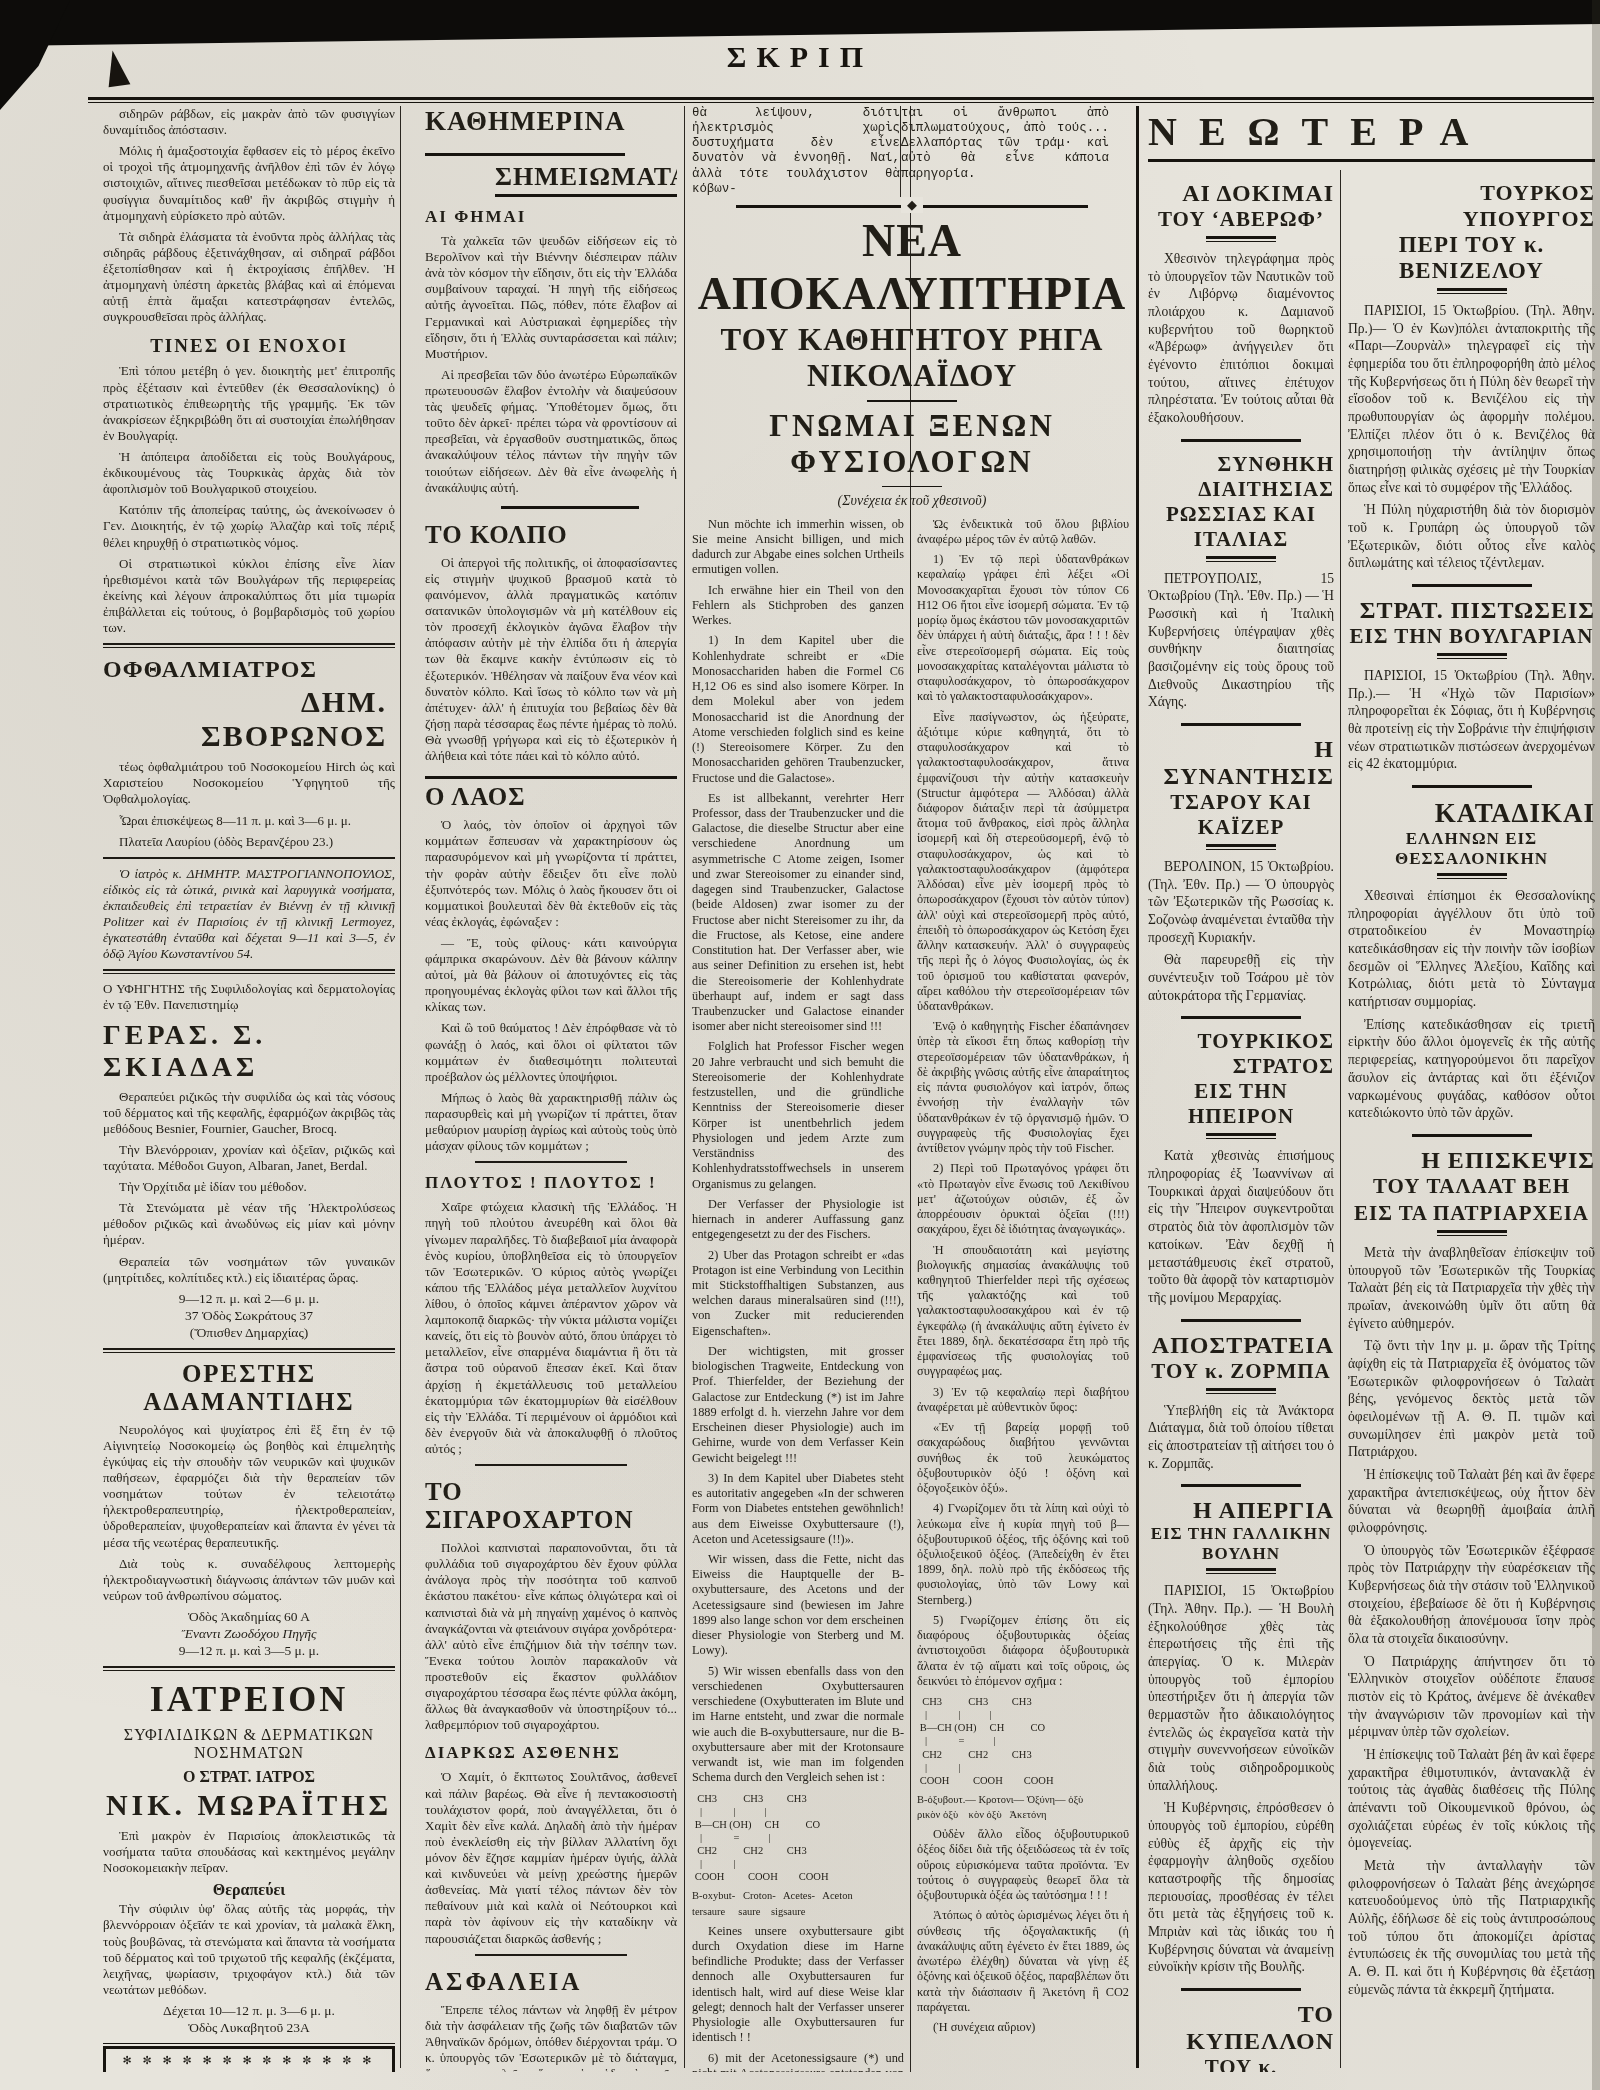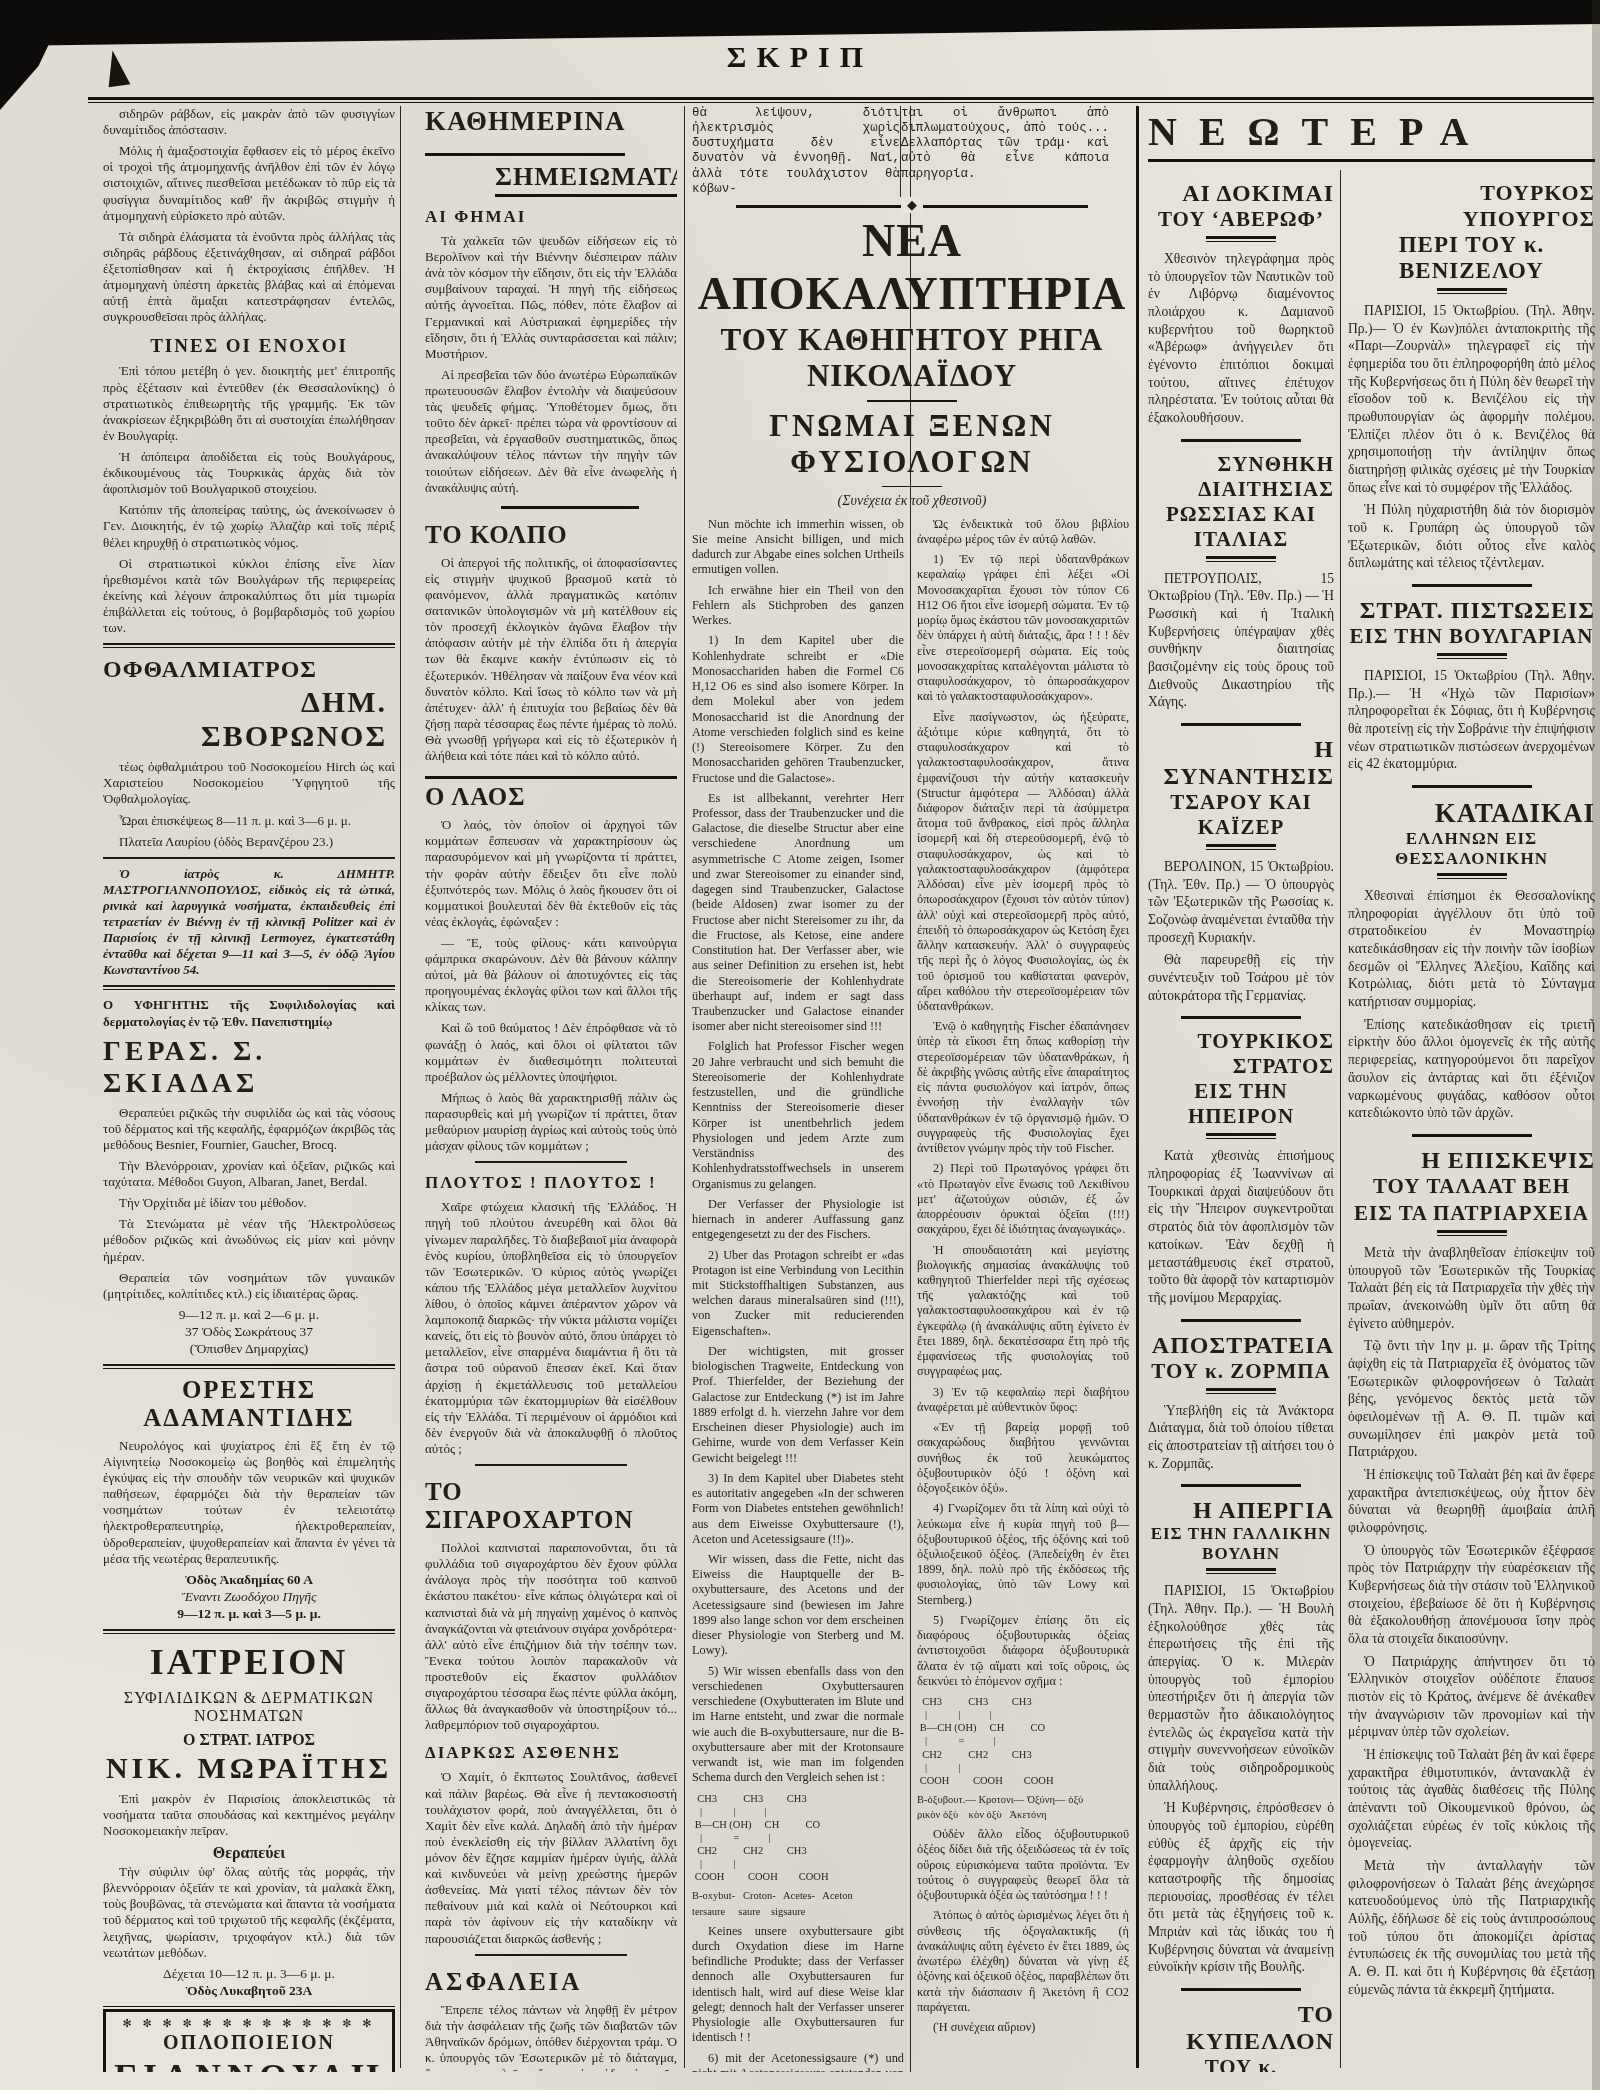--- a/index.html
+++ b/index.html
@@ -57,21 +57,21 @@
   .nt-rule{border-top:3px solid #17140f;border-bottom:1px solid #17140f;height:2px;width:70px;margin:4px auto 8px;}
   .sec-cut{border-top:3px solid #17140f;width:120px;margin:12px auto 2px;}
   
   .ad-kicker{font-size:24px;font-weight:bold;letter-spacing:1px;margin:8px 0 0;}
   .ad-name{font-size:30px;font-weight:bold;letter-spacing:2px;text-align:right;margin:2px 8px 6px;}
   .ad-name-c{font-size:28px;font-weight:bold;letter-spacing:2px;text-align:center;margin:2px 0 6px;}
   .ad-line-c{font-size:16px;font-weight:bold;text-align:center;margin:2px 0;}
   .ad-big-c{font-size:34px;font-weight:bold;letter-spacing:3px;text-align:center;margin:2px 0 4px;}
   .ad-mid-c{font-size:15px;font-weight:normal;text-align:center;letter-spacing:1px;margin:6px;}
   .center13{font-size:13.5px;text-align:center;margin:1px 0;}
-  .bold-lead{font-weight:bold;}
+  .bold-lead{font-weight:normal;}
   .giannouli{border:3px solid #17140f;outline:1px solid #17140f;outline-offset:2px;padding:6px 8px;margin:10px 0;position:relative;}
   .giannouli .stars{font-size:11px;letter-spacing:4px;text-align:center;color:#17140f;line-height:1;}
   .g-name{font-size:36px;font-weight:bold;letter-spacing:6px;text-align:center;margin:0 0 4px;}
   .g-line{font-size:20px;font-weight:bold;letter-spacing:2px;text-align:center;margin:2px 0;}
 </style>
 </head>
 <body>
 
 <div id="page">
   <div class="top-band"></div>
@@ -121,20 +121,21 @@
         <p class="para">Τὰ Στενώματα μὲ νέαν τῆς Ἠλεκτρολύσεως μέθοδον ριζικῶς καὶ ἀνωδύνως εἰς μίαν καὶ μόνην ἡμέραν.</p>
         <p class="para">Θεραπεία τῶν νοσημάτων τῶν γυναικῶν (μητρίτιδες, κολπίτιδες κτλ.) εἰς ἰδιαιτέρας ὥρας.</p>
       </div>
     <div class="center13">9—12 π. μ. καὶ 2—6 μ. μ.</div>
     <div class="center13">37 Ὁδὸς Σωκράτους 37</div>
     <div class="center13">(Ὄπισθεν Δημαρχίας)</div>
     <div class="cut dbl"></div>
     <div class="ad-name-c" style="font-size:25px">ΟΡΕΣΤΗΣ ΑΔΑΜΑΝΤΙΔΗΣ</div>
     <div>
         <p class="para">Νευρολόγος καὶ ψυχίατρος ἐπὶ ἓξ ἔτη ἐν τῷ Αἰγινητείῳ Νοσοκομείῳ ὡς βοηθὸς καὶ ἐπιμελητὴς ἐγκύψας εἰς τὴν σπουδὴν τῶν νευρικῶν καὶ ψυχικῶν παθήσεων, ἐφαρμόζει διὰ τὴν θεραπείαν τῶν νοσημάτων τούτων ἐν τελειοτάτῳ ἠλεκτροθεραπευτηρίῳ, ἠλεκτροθεραπείαν, ὑδροθεραπείαν, ψυχοθεραπείαν καὶ ἅπαντα ἐν γένει τὰ μέσα τῆς νεωτέρας θεραπευτικῆς.</p>
+        <p class="para">Διὰ τοὺς κ. συναδέλφους λεπτομερὴς ἠλεκτροδιαγνωστικὴ διάγνωσις ἁπάντων τῶν μυῶν καὶ νεύρων τοῦ ἀνθρωπίνου σώματος.</p>
       </div>
     <div class="center13 bold-lead">Ὁδὸς Ἀκαδημίας 60 Α</div>
     <div class="center13" style="font-style:italic">Ἔναντι Ζωοδόχου Πηγῆς</div>
     <div class="center13 bold-lead">9—12 π. μ. καὶ 3—5 μ. μ.</div>
     <div class="cut dbl"></div>
     <div class="ad-big-c" style="font-size:36px">ΙΑΤΡΕΙΟΝ</div>
     <div class="ad-mid-c" style="font-size:16px">ΣΥΦΙΛΙΔΙΚΩΝ &amp; ΔΕΡΜΑΤΙΚΩΝ ΝΟΣΗΜΑΤΩΝ</div>
     <div class="ad-line-c">Ο ΣΤΡΑΤ. ΙΑΤΡΟΣ</div>
     <div class="ad-name-c" style="font-size:30px;letter-spacing:4px">ΝΙΚ. ΜΩΡΑΪΤΗΣ</div>
     <p class="para">Ἐπὶ μακρὸν ἐν Παρισίοις ἀποκλειστικῶς τὰ νοσήματα ταῦτα σπουδάσας καὶ κεκτημένος μεγάλην Νοσοκομειακὴν πεῖραν.</p>

